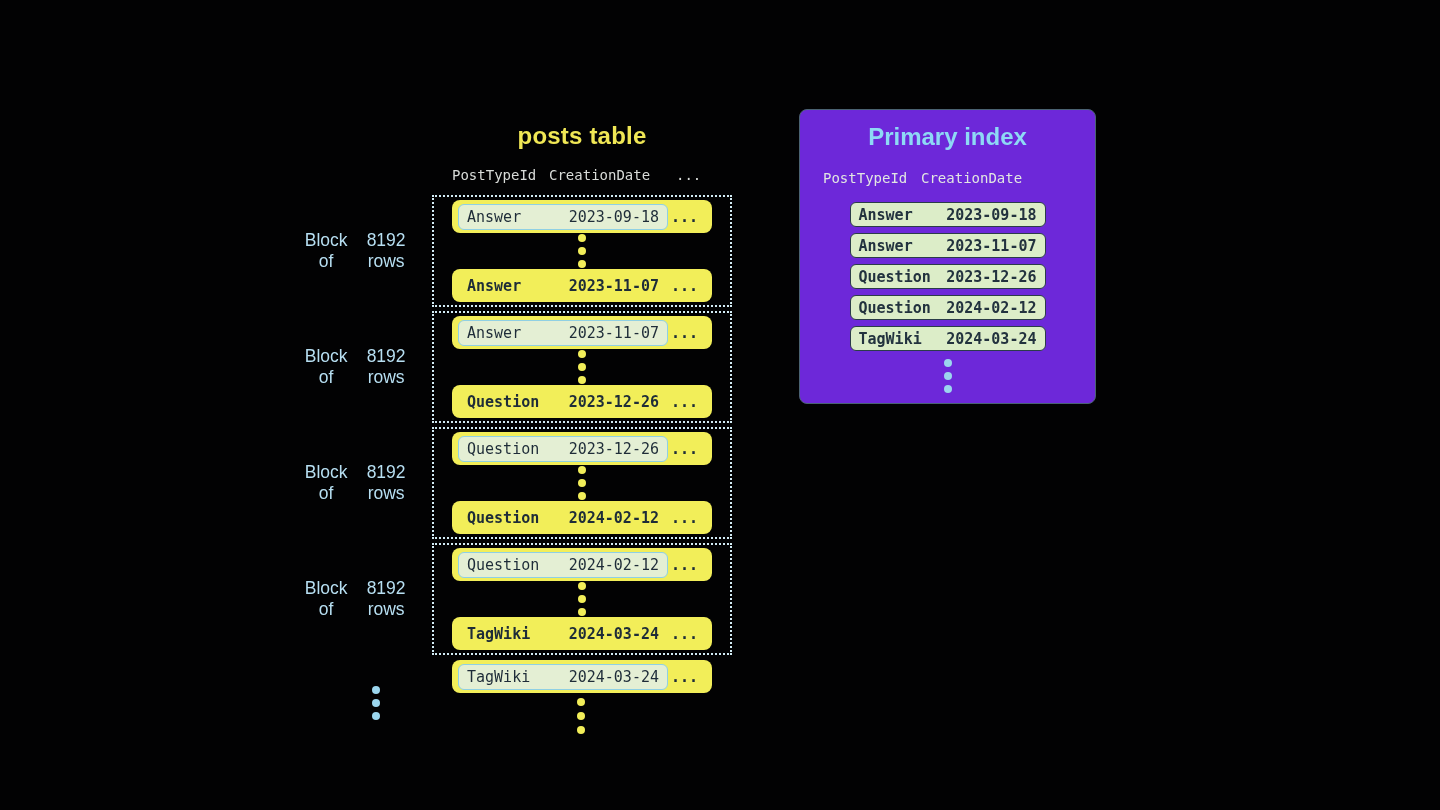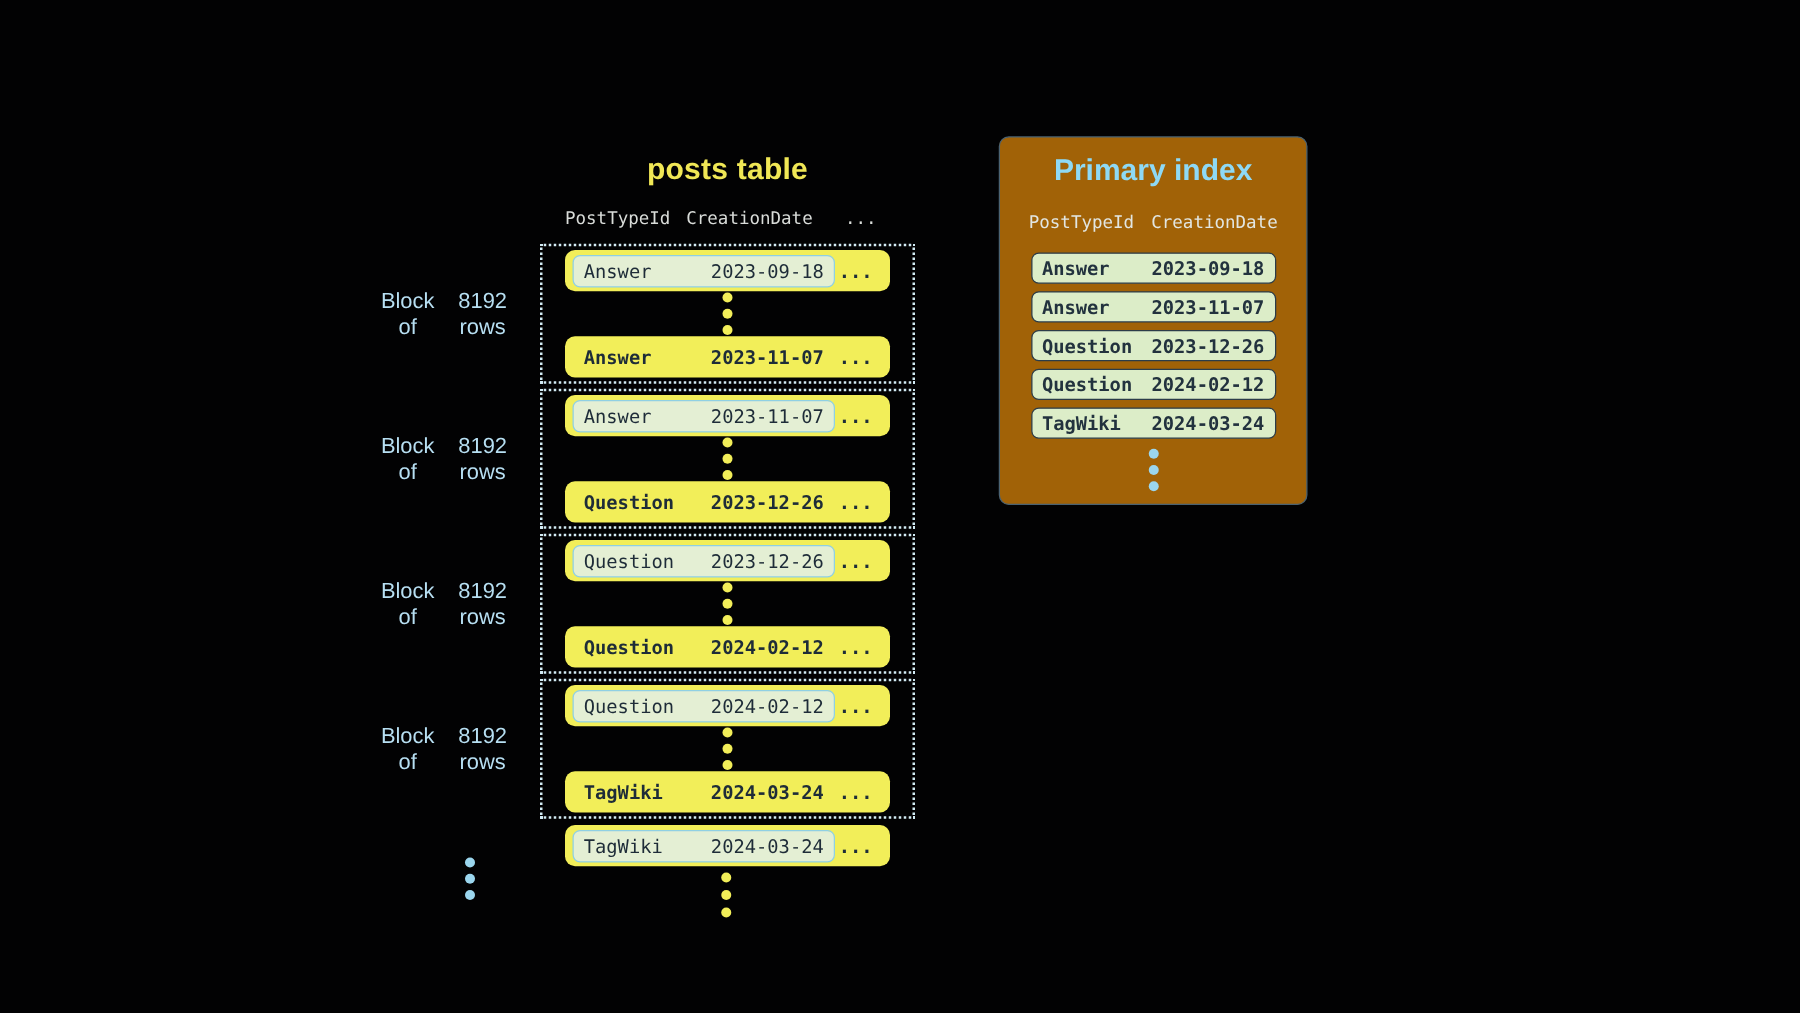--- a/index.html
+++ b/index.html
@@ -55,22 +55,22 @@
   .dots{display:flex;flex-direction:column;align-items:center;gap:5px;}
   .dots i{display:block;width:8px;height:8px;border-radius:50%;}
   .dots.yellow i{background:#f2ee59;}
   .dots.blue i{background:#9bd6ee;}
   .dots.abs{position:absolute;}
   .dots-left{left:372px;top:686px;}
   .dots-bottom{left:577px;top:698px;gap:6px;}
 
   
   .panel{
-    position:absolute;left:799px;top:109px;width:247px;height:295px;box-sizing:border-box;
-    background:#a16207;border:1px solid #4a6272;border-radius:8px;
+    position:absolute;left:799px;top:109px;width:297px;height:295px;box-sizing:border-box;
+    background:#6d28d9;border:1px solid #4a6272;border-radius:8px;
   }
   .panel-title{
     position:absolute;left:0;top:13px;width:100%;text-align:center;
     font-size:24px;font-weight:700;color:#8ed9f5;
   }
   .panel-header{position:absolute;left:0;top:60px;width:100%;height:18px;}
   .panel-header span{
     position:absolute;font-family:"DejaVu Sans Mono",monospace;font-size:14px;color:#e2e6e2;
   }
   .ih-1{left:23px;}

